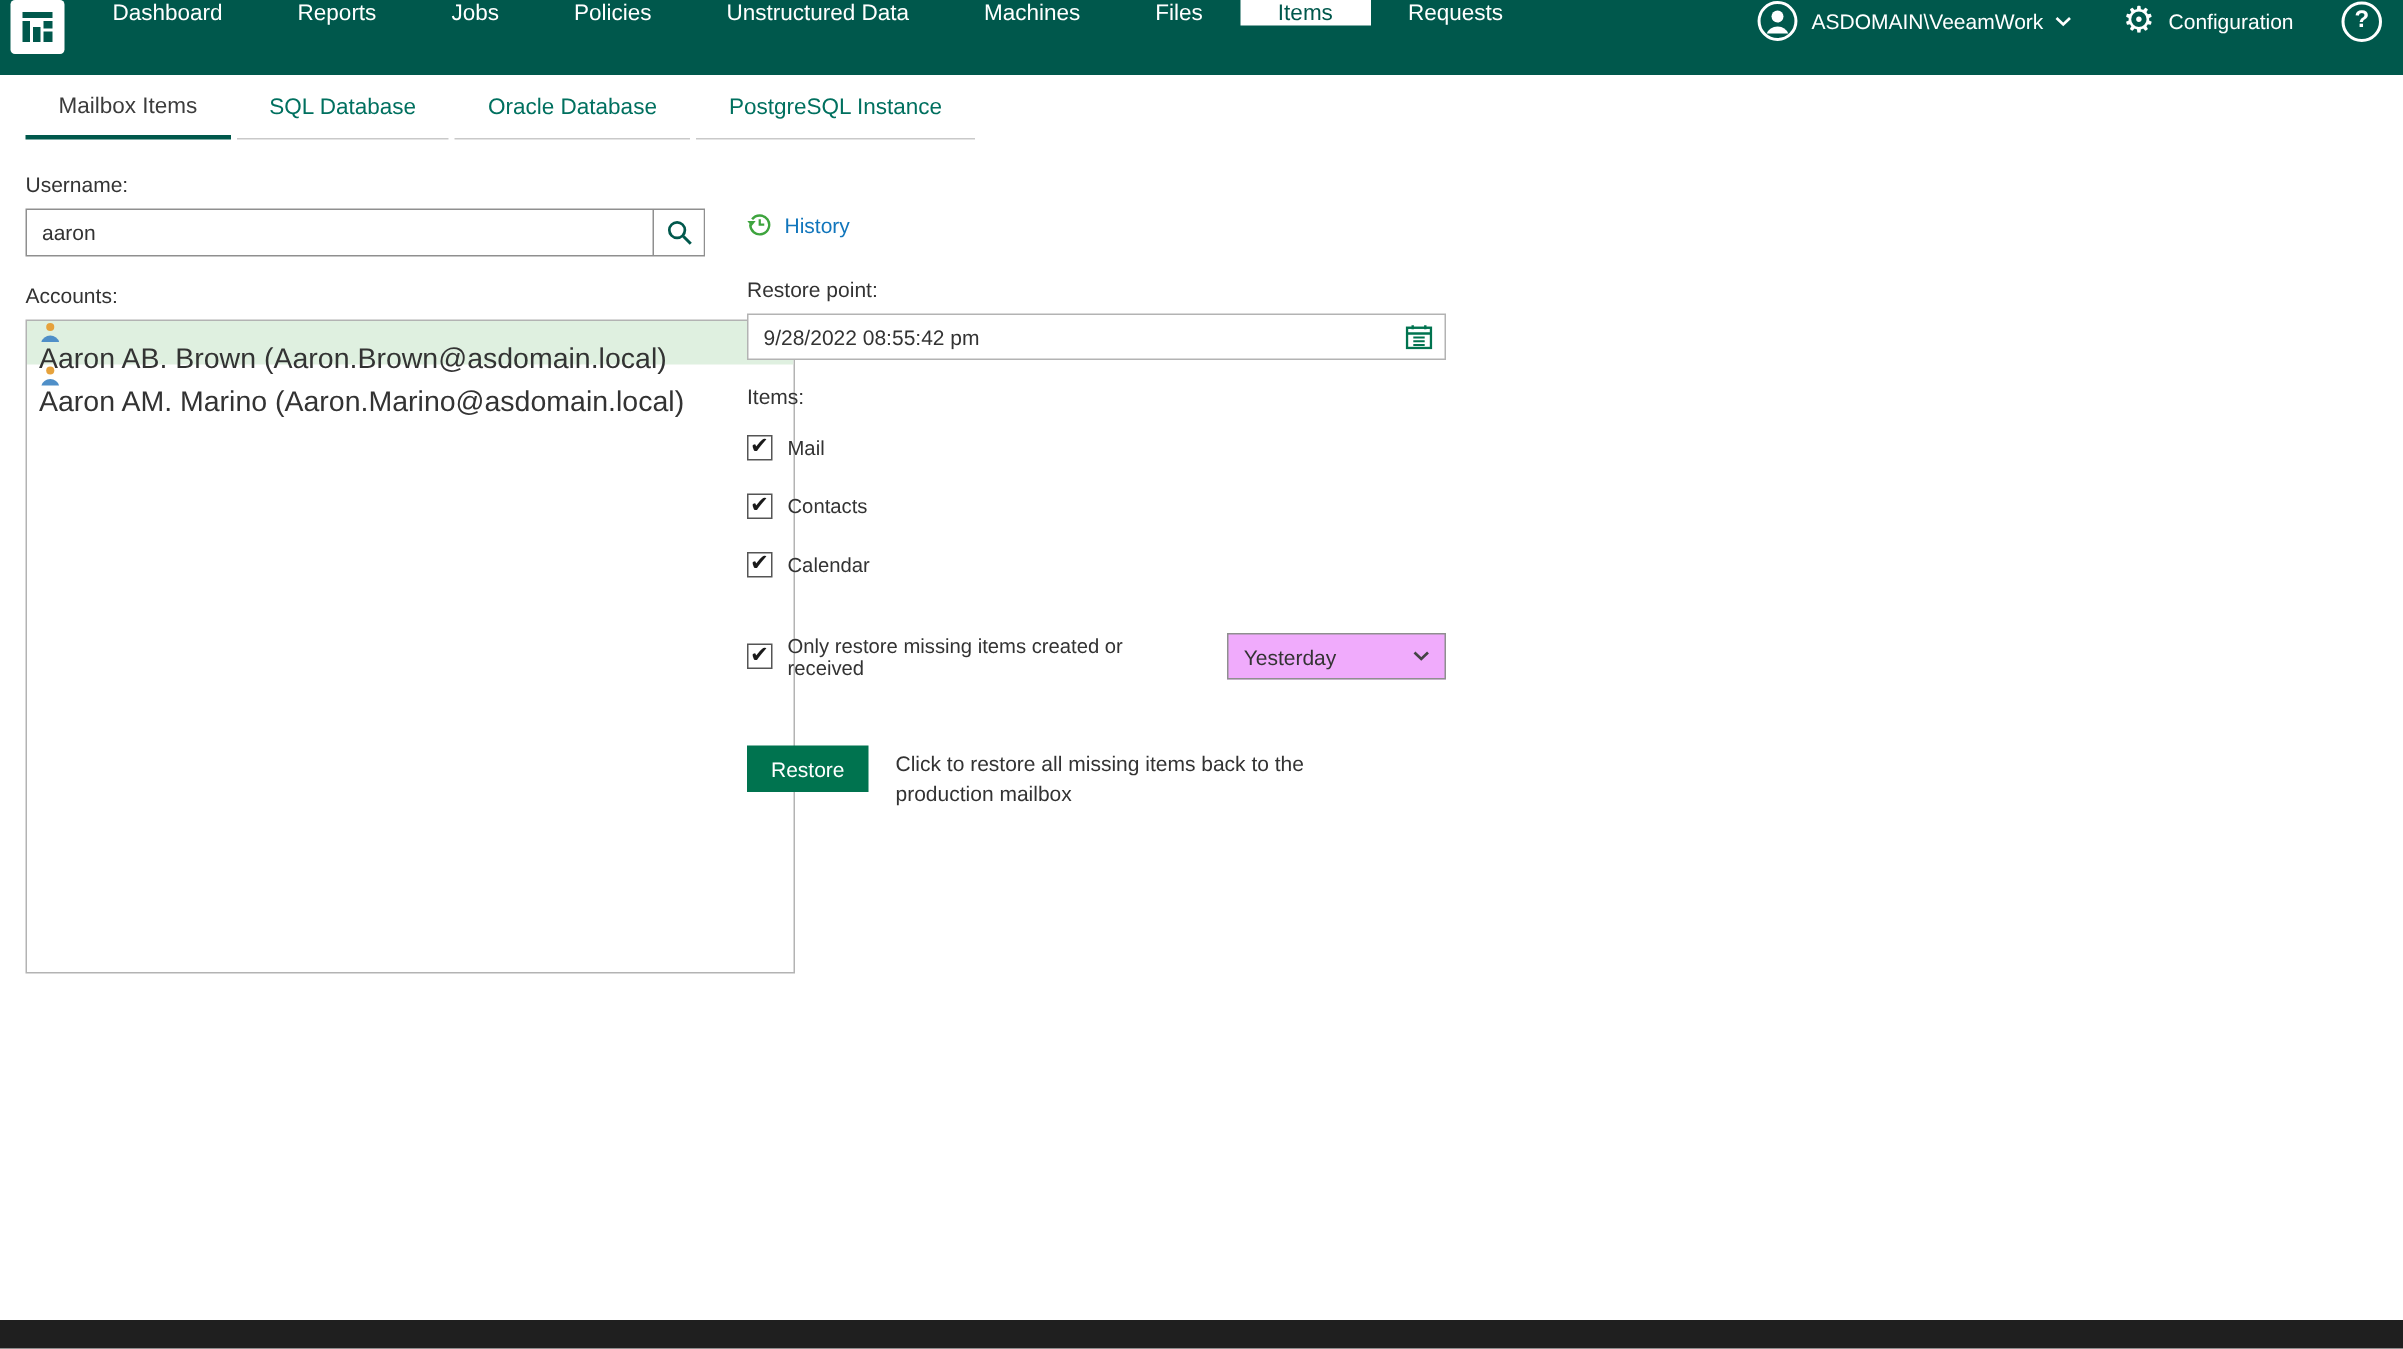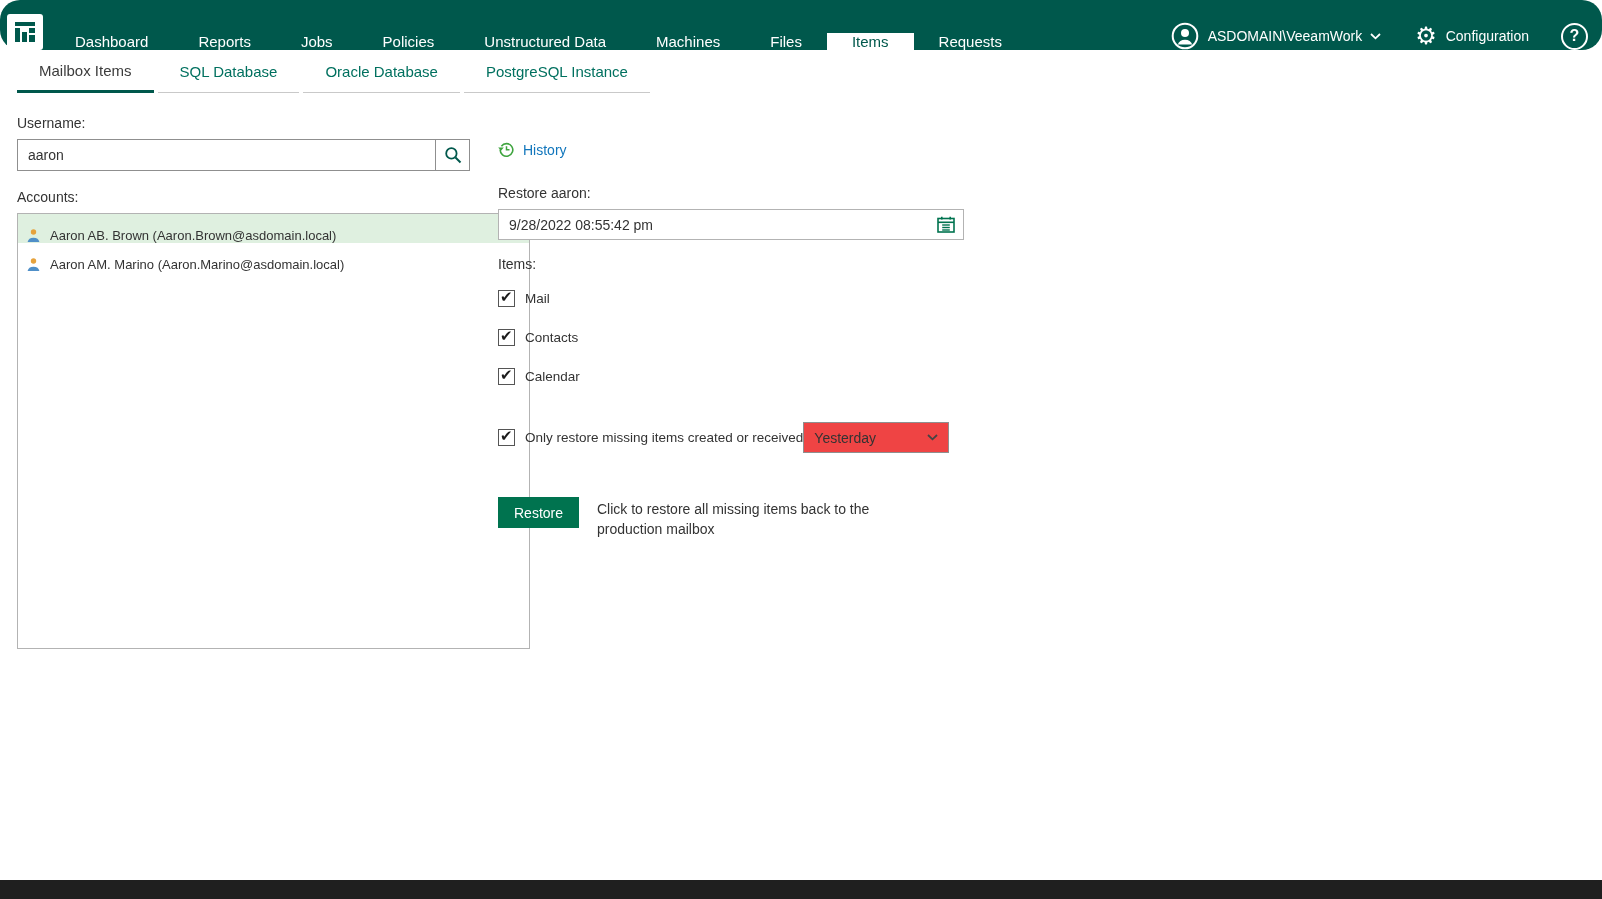--- a/index.html
+++ b/index.html
@@ -1,20 +1,20 @@
 <!DOCTYPE html>
 <html><head>
 <meta charset="utf-8">
 <style>
   * { box-sizing: border-box; margin: 0; padding: 0; }
   html,body { width:1602px; height:899px; overflow:hidden; background:#fff;
     font-family:"Liberation Sans", sans-serif; color:#333; }
 
   
-  .hdr { height:50px; background:#00584C; display:flex; align-items:flex-end;border-radius:20px; }
+  .hdr { height:50px; background:#00584C; display:flex; align-items:flex-start; }
   .hdr-logo { width:50px; display:flex; align-items:center; justify-content:center; cursor:pointer; }
   .logo-box { width:36px; height:36px; background:#fff; border-radius:3px; display:flex; align-items:center; justify-content:center; }
   .hdr-nav { display:flex; align-items:stretch; }
   .nav-item { display:flex; align-items:center; padding:0 25px; color:#fff; font-size:15px; cursor:pointer; }
   .nav-item.active { background:#fff; color:#00584C; }
   .hdr-right { margin-left:auto; display:flex; align-items:center; padding-right:14px; }
   .user-group { display:flex; align-items:center; cursor:pointer; }
   .user-name { color:#fff; font-size:14px; margin:0 8px 0 9px; }
   .cfg-group { display:flex; align-items:center; margin-left:34px; cursor:pointer; }
   .gear-glyph { color:#fff; font-size:24px; line-height:24px; }
@@ -36,21 +36,21 @@
   .field-label { font-size:14px; color:#333; }
 
   .search-row { margin-top:8px; height:32px; border:1px solid #8f8f8f; display:flex; background:#fff; }
   .search-input { flex:1; border:none; outline:none; font-size:14px; padding:0 10px;
     font-family:"Liberation Sans", sans-serif; color:#333; }
   .search-btn { width:34px; border-left:1px solid #8f8f8f; background:#fff; display:flex;
     align-items:center; justify-content:center; cursor:pointer; }
 
   .accounts-label { margin-top:18px; }
   .listbox { margin-top:8px; width:513px; height:436px; border:1px solid #b3b3b3; background:#fff; overflow:auto; }
-  .acct-row { height:29px; display:flex; align-items:flex-end; padding-left:8px; font-size:13px; cursor:pointer; }
+  .acct-row { height:29px; display:flex; align-items:flex-start; padding-left:8px; font-size:19px; cursor:pointer;flex-direction:column; }
   .acct-row.selected { background:#dff0e0; }
   .acct-row .person { margin-right:9px; display:flex; }
 
   .history-row { margin-top:26px; display:flex; align-items:center; cursor:pointer; width:fit-content; }
   .history-link { color:#1176BC; font-size:14px; margin-left:8px; }
 
   .rp-label { margin-top:27px; }
   .rp-field { margin-top:8px; width:466px; height:31px; border:1px solid #b3b3b3; display:flex; align-items:center; background:#fff; }
   .rp-input { flex:1; border:none; outline:none; font-size:14px; padding:0 10px; color:#333;
     font-family:"Liberation Sans", sans-serif; background:transparent; }
@@ -59,22 +59,22 @@
   .items-label { margin-top:16px; }
   .cb-row { display:flex; align-items:center; margin-top:22px; }
   .cb-row.first { margin-top:18px; }
   .checkbox { width:17px; height:17px; border:1.5px solid #555; background:#fff; position:relative;
     flex:none; cursor:pointer; }
   .checkbox.checked::after { content:"\2714"; position:absolute; left:1px; top:-3px;
     font-size:15px; color:#1a1a1a; }
   .cb-label { font-size:13.5px; margin-left:10px; color:#333; }
 
   .missing-row { margin-top:37px; display:flex; align-items:center; }
-  .select { width:146px; height:31px; border:1px solid #8f8f8f; display:flex;
-    align-items:center; padding:0 10px; font-size:14px; color:#333; cursor:pointer; background:#ef4444; }
+  .select { margin-left:15px; width:146px; height:31px; border:1px solid #8f8f8f; display:flex;
+    align-items:center; padding:0 10px; font-size:14px; color:#333; cursor:pointer; background:#f0abfc; }
   .select .sel-text { flex:1; }
 
   .restore-row { margin-top:44px; display:flex; align-items:flex-start; }
   .restore-btn { width:81px; height:31px; background:#00734F; color:#fff; border:none; font-size:14px;
     font-family:"Liberation Sans", sans-serif; cursor:pointer; }
   .restore-hint { margin-left:18px; font-size:14px; color:#333; width:340px; line-height:20px; margin-top:2px; }
 
   .bottom-bar { position:absolute; left:0; right:0; bottom:0; height:19px; background:#1f1f1f; }
 </style>
 </head>
@@ -181,21 +181,21 @@
       <span style="display:flex;">
         <svg width="17" height="17" viewBox="0 0 17 17">
           <path d="M3.4 5.2 A 6.3 6.3 0 1 1 2.2 8.5" fill="none" stroke="#3EA43E" stroke-width="1.6"></path>
           <polygon points="0.2,6.4 5.8,6.4 3.0,9.8" fill="#3EA43E"></polygon>
           <path d="M8.5 5.2 v3.5 h3" fill="none" stroke="#3EA43E" stroke-width="1.5"></path>
         </svg>
       </span>
       <span class="history-link">History</span>
     </div>
 
-    <div class="field-label rp-label">Restore aaron:</div>
+    <div class="field-label rp-label">Restore point:</div>
     <div class="rp-field">
       <input class="rp-input" type="text" value="9/28/2022 08:55:42 pm" style="">
       <div class="cal-btn">
         <span style="display:flex;">
           <svg width="18" height="17" viewBox="0 0 18 17">
             <rect x="1" y="2.5" width="16" height="13.5" fill="none" stroke="#00734F" stroke-width="1.6"></rect>
             <line x1="1" y1="6.3" x2="17" y2="6.3" stroke="#00734F" stroke-width="1.6"></line>
             <line x1="4.8" y1="0.8" x2="4.8" y2="3.5" stroke="#00734F" stroke-width="1.6"></line>
             <line x1="13.2" y1="0.8" x2="13.2" y2="3.5" stroke="#00734F" stroke-width="1.6"></line>
             <line x1="5.2" y1="9" x2="12.8" y2="9" stroke="#00734F" stroke-width="1.4"></line>

